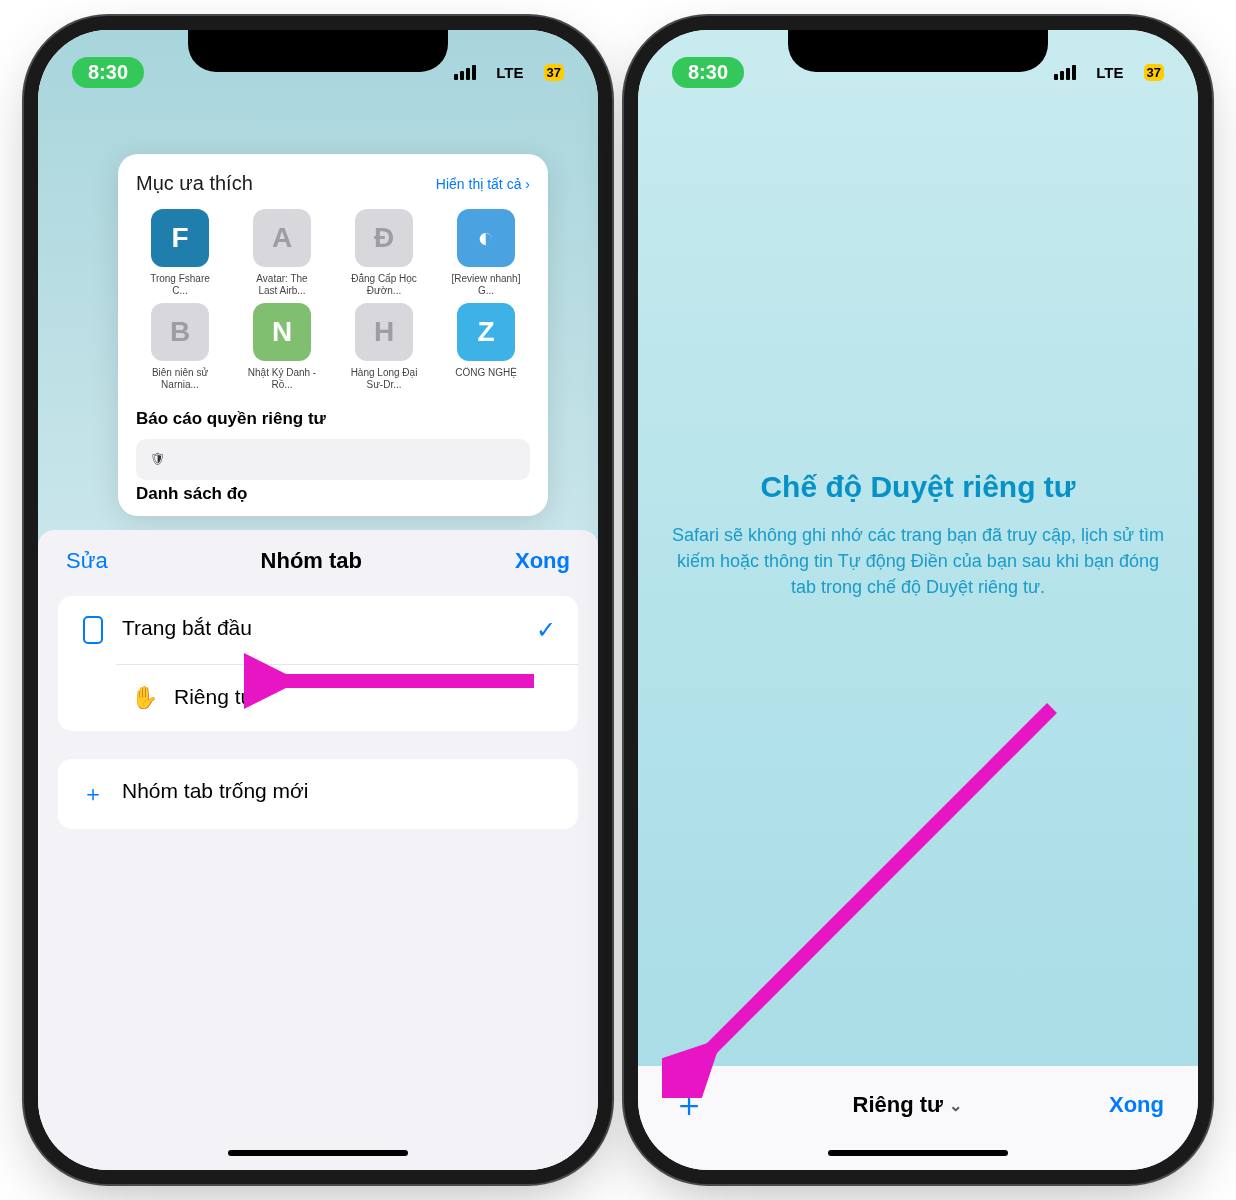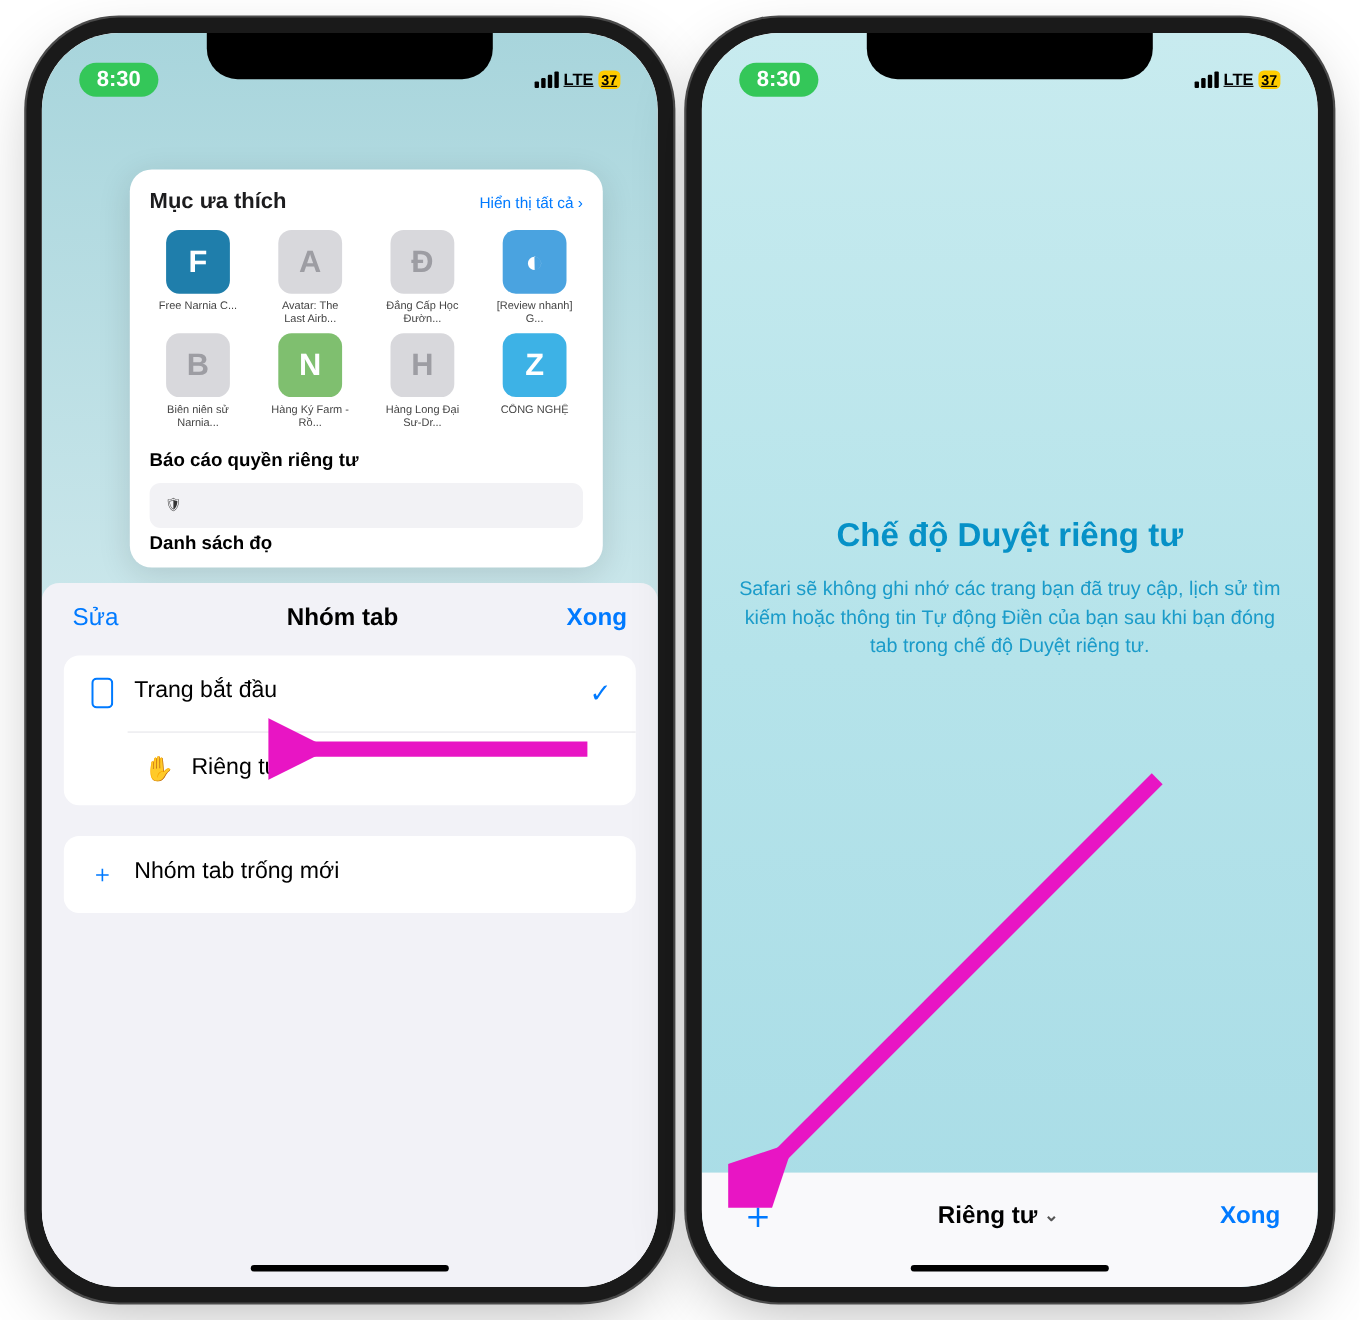--- a/index.html
+++ b/index.html
@@ -54,24 +54,23 @@
     background: #34c759;
     color: #fff;
     font-weight: 600;
     font-size: 20px;
     padding: 4px 16px;
     border-radius: 18px;
   }
   .status-right {
     display: flex;
     align-items: center;
-    gap: 4px;
+    gap: 20px;
     font-size: 15px;
     font-weight: 600;
-    text-decoration: underline;
   }
   .signal-bars { display: flex; align-items: flex-end; gap: 2px; }
   .signal-bars span { width: 4px; background: #000; border-radius: 1px; }
   .signal-bars span:nth-child(1){height:6px}
   .signal-bars span:nth-child(2){height:9px}
   .signal-bars span:nth-child(3){height:12px}
   .signal-bars span:nth-child(4){height:15px}
   .battery {
     display: flex;
     align-items: center;
@@ -95,21 +94,21 @@
     right: 50px;
     background: #fff;
     border-radius: 20px;
     padding: 18px 18px 12px;
     box-shadow: 0 6px 30px rgba(0,0,0,0.12);
   }
   .fav-head {
     display:flex; justify-content: space-between; align-items:center;
     margin-bottom: 14px;
   }
-  .fav-title { font-size: 20px; font-weight: 700; color: #1c1c1e; }
+  .fav-title { font-size: 20px; font-weight: 400; color: #1c1c1e; }
   .fav-showall { color: #007aff; font-size: 14px; }
   .fav-grid {
     display:grid; grid-template-columns: repeat(4,1fr);
     gap: 6px 14px; margin-bottom: 10px;
   }
   .fav-item { display:flex; flex-direction:column; align-items:center; }
   .fav-icon {
     width: 58px; height: 58px; border-radius: 12px;
     display:flex; align-items:center; justify-content:center;
     font-size: 28px; font-weight: 600; color:#fff;
@@ -211,41 +210,41 @@
     <div class="favorites-card">
       <div class="fav-head">
         <div class="fav-title">Mục ưa thích</div>
         <div class="fav-showall">
           <span>Hiển thị tất cả</span> ›
         </div>
       </div>
       <div class="fav-grid" id="fav-grid">
           <div class="fav-item">
             <div class="fav-icon" style="background:#1f7eab;">F</div>
-  <div class="fav-label">Free Narnia C...</div>
+  <div class="fav-label">Trong Fshare C...</div>
           </div>
           <div class="fav-item">
             <div class="fav-icon" style="background:#d8d8dc;color:#9d9da3;">A</div>
   <div class="fav-label">Avatar: The Last Airb...</div>
           </div>
           <div class="fav-item">
             <div class="fav-icon" style="background:#d8d8dc;color:#9d9da3;">Đ</div>
   <div class="fav-label">Đẳng Cấp Học Đườn...</div>
           </div>
           <div class="fav-item">
             <div class="fav-icon" style="background:#4aa3e0;">◐</div>
   <div class="fav-label">[Review nhanh] G...</div>
           </div>
           <div class="fav-item">
             <div class="fav-icon" style="background:#d8d8dc;color:#9d9da3;">B</div>
   <div class="fav-label">Biên niên sử Narnia...</div>
           </div>
           <div class="fav-item">
             <div class="fav-icon" style="background:#7fbf6f;">N</div>
-  <div class="fav-label">Hàng Ký Farm - Rồ...</div>
+  <div class="fav-label">Nhật Ký Danh - Rồ...</div>
           </div>
           <div class="fav-item">
             <div class="fav-icon" style="background:#d8d8dc;color:#9d9da3;">H</div>
   <div class="fav-label">Hàng Long Đại Sư-Dr...</div>
           </div>
           <div class="fav-item">
             <div class="fav-icon" style="background:#3db2e6;">Z</div>
   <div class="fav-label">CÔNG NGHỆ</div>
           </div>
         </div>

